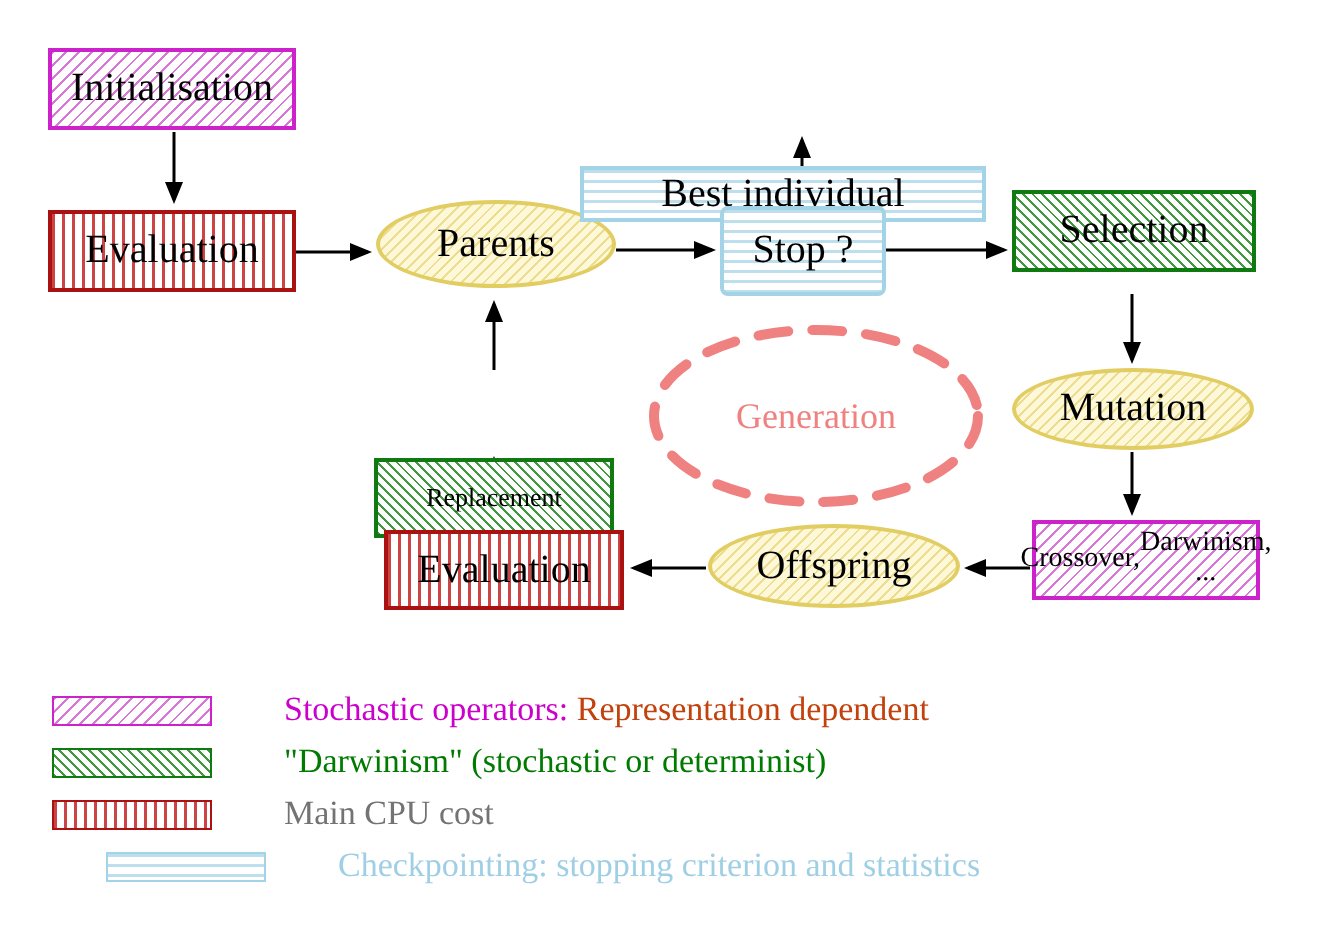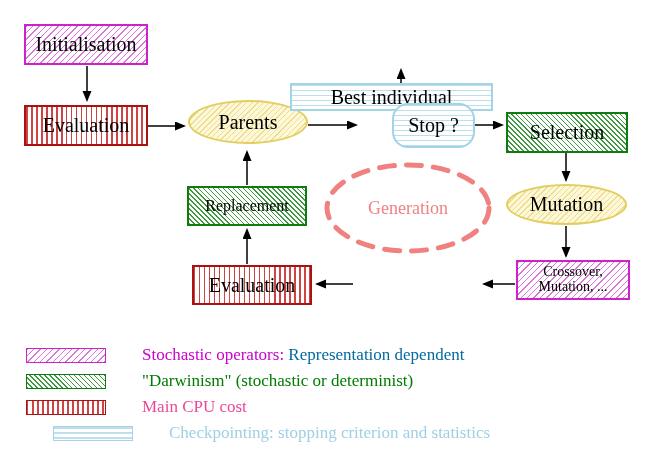--- a/index.html
+++ b/index.html
@@ -7,21 +7,21 @@
     position:relative; width:662px; height:471px; background:#ffffff;
     font-family:"Liberation Serif","DejaVu Serif",serif; overflow:hidden;
   }
   svg.underlay { position:absolute; left:0; top:0; width:662px; height:471px; }
 
   .node {
     position:absolute; display:flex; align-items:center; justify-content:center;
     text-align:center; color:#000; box-sizing:border-box; line-height:1.05;
   }
   .fs20 { font-size:20px; }
-  .fs16 { font-size:16px; }
+  .fs16 { font-size:13px;margin-top:43px; }
   .fs14 { font-size:14px; }
 
   
   .magenta-hatch {
     border:2px solid #cc22cc;
     background:repeating-linear-gradient(135deg,#d977d9 0,#d977d9 1px,#ffffff 1px,#ffffff 4.5px);
   }
   .red-stripes {
     border:2px solid #aa1111;
     background:repeating-linear-gradient(90deg,#cc4444 0,#cc4444 1.5px,#ffffff 1.5px,#ffffff 5px);
@@ -32,37 +32,37 @@
   }
   .cyan-stripes {
     border:2px solid #a3d3e6;
     background:repeating-linear-gradient(to bottom,#bcdeed 0,#bcdeed 1.5px,#ffffff 1.5px,#ffffff 5px);
   }
   .yellow-hatch {
     border:2px solid #e2cd62;
     background:#fdf8d8 repeating-linear-gradient(135deg,#eedc90 0,#eedc90 1px,rgba(0,0,0,0) 1px,rgba(0,0,0,0) 4px);
   }
   .ellipse { border-radius:50%; }
-  .rounded { border-radius:16px;margin-left:32px; }
+  .rounded { border-radius:4px; }
 
   .generation-label {
     position:absolute; left:325px; top:163px; width:166px; height:90px;
     display:flex; align-items:center; justify-content:center;
     color:#ef8181; font-size:18px;
   }
 
   
   .legend { position:absolute; left:0; top:340px; width:662px; }
   .legend-row { position:absolute; left:26px; height:18px; display:flex; align-items:center; }
   .legend-swatch { width:80px; height:15px; box-sizing:border-box; margin-right:36px; flex:0 0 auto; }
   .legend-text { font-size:17px; white-space:nowrap; }
   .seg-magenta { color:#cc00cc;margin-top:28px; }
-  .seg-gold { color:#0369a1; }
+  .seg-gold { color:#c2410c; }
   .seg-green { color:#007a00; }
-  .seg-red { color:#ec4899; }
+  .seg-red { color:#737373; }
   .seg-cyan { color:#9fcfe4; }
   .sw { border-width:1.5px; }
 </style>
 </head>
 <body>
 
 <div class="canvas">
 
   <svg class="underlay" viewBox="0 0 662 471" xmlns="http://www.w3.org/2000/svg">
     <defs>
@@ -99,44 +99,47 @@
   </div>
 
   <div class="node cyan-stripes fs20" style="left:290px; top:39px; width:203px; height:28px;margin-top:44px;">
     <span>Best individual</span>
   </div>
 
   <div class="node cyan-stripes rounded fs20" style="left:360px; top:103px; width:83px; height:45px;">
     <span>Stop ?</span>
   </div>
 
-  <div class="node green-hatch fs20" style="left:506px; top:112px; width:122px; height:41px;">
+  <div class="node green-hatch fs20" style="left:506px; top:95px; width:122px; height:41px;">
     <span>Selection</span>
   </div>
 
   <div class="node green-hatch fs16" style="left:187px; top:186px; width:120px; height:40px;">
     <span>Replacement</span>
   </div>
 
   <div class="generation-label">
     <span>Generation</span>
   </div>
 
   <div class="node yellow-hatch ellipse fs20" style="left:506px; top:184px; width:121px; height:41px;">
     <span>Mutation</span>
   </div>
 
   <div class="node red-stripes fs20" style="left:192px; top:265px; width:120px; height:40px;">
     <span>Evaluation</span>
   </div>
 
+  <div class="node yellow-hatch ellipse fs20" style="left:354px; top:262px; width:126px; height:42px;">
+    <span>Offspring</span>
+  </div>
 
-  <div class="node magenta-hatch fs14" style="left:516px; top:260px; width:114px; height:40px; flex-direction:column;">
+  <div class="node magenta-hatch fs14" style="left:516px; top:260px; width:114px; height:40px; flex-direction:row;">
     <span>Crossover,</span>
-    <span>Mutation, ...</span>
+    <span>Darwinism, ...</span>
   </div>
 
   <div class="legend">
 
     <div class="legend-row" style="top:6px;">
       <div class="legend-swatch magenta-hatch sw"></div>
       <div class="legend-text">
         <span class="seg-magenta">Stochastic operators:</span>
         <span class="seg-gold">Representation dependent</span>
       </div>

